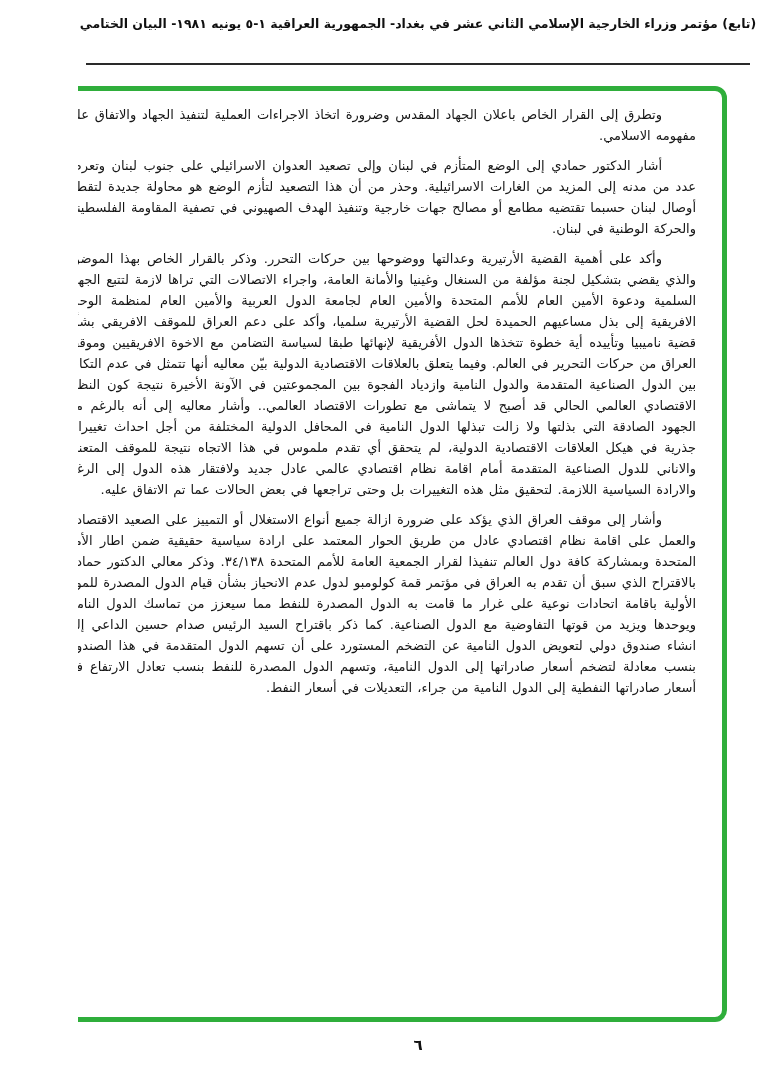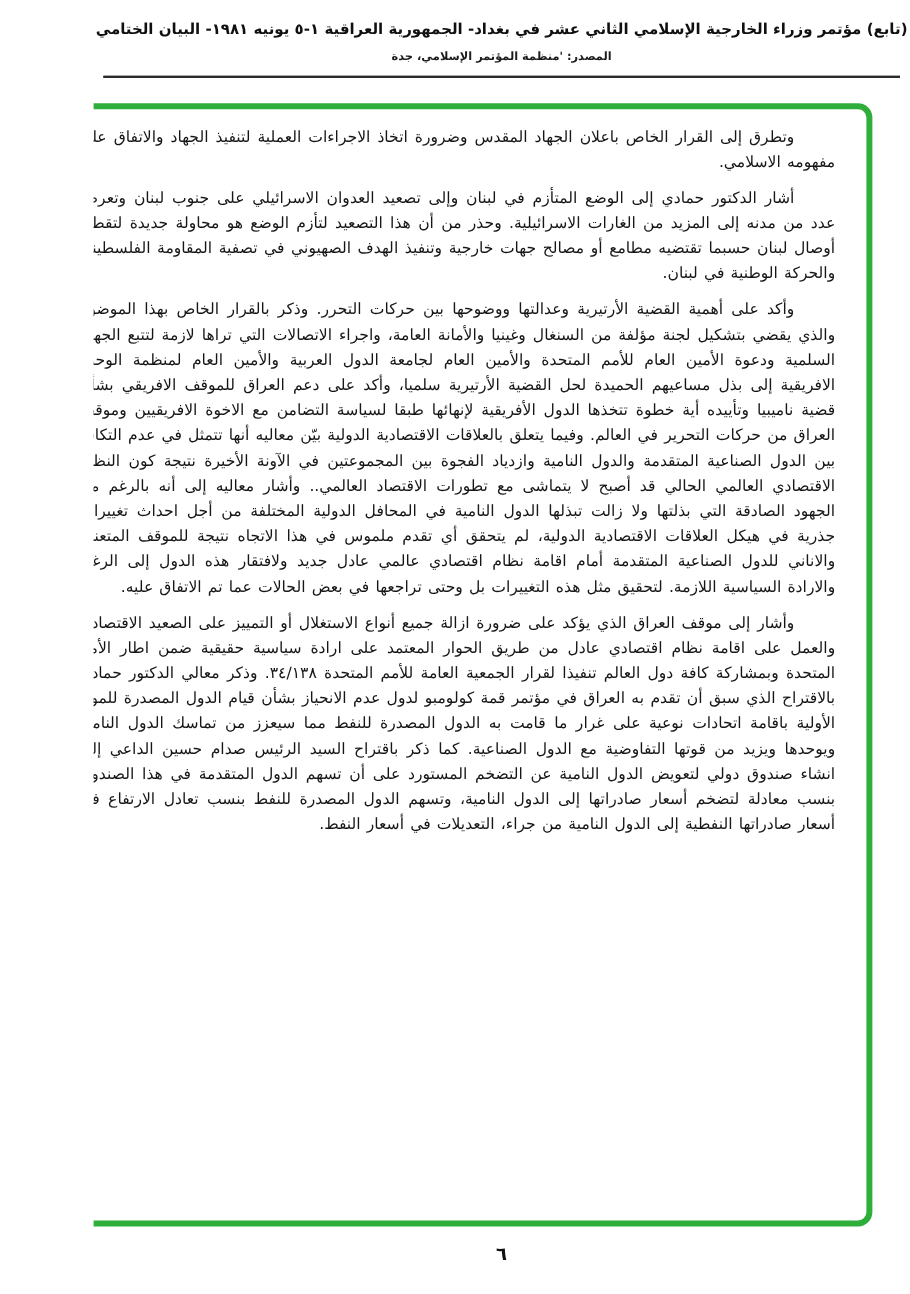--- a/index.html
+++ b/index.html
@@ -81,21 +81,20 @@
     color: #101010;
   }
 </style>
 </head>
 <body>
 
 <div class="page">
 
   <div class="hdr-title">(تابع) مؤتمر وزراء الخارجية الإسلامي الثاني عشر في بغداد- الجمهورية العراقية ١-٥ يونيه ١٩٨١- البيان الختامي</div>
 
-  <div class="hdr-source">المصدر: 'منظمة المؤتمر الإسلامي، جدة</div>
 
   <hr class="rule">
 
   <div class="frame" style="border-color: rgb(47, 174, 59);">
     <p>وتطرق إلى القرار الخاص باعلان الجهاد المقدس وضرورة اتخاذ الاجراءات العملية لتنفيذ الجهاد والاتفاق على مفهومه الاسلامي.</p>
     <p>أشار الدكتور حمادي إلى الوضع المتأزم في لبنان وإلى تصعيد العدوان الاسرائيلي على جنوب لبنان وتعرض عدد من مدنه إلى المزيد من الغارات الاسرائيلية. وحذر من أن هذا التصعيد لتأزم الوضع هو محاولة جديدة لتقطيع أوصال لبنان حسبما تقتضيه مطامع أو مصالح جهات خارجية وتنفيذ الهدف الصهيوني في تصفية المقاومة الفلسطينية والحركة الوطنية في لبنان.</p>
     <p>وأكد على أهمية القضية الأرتيرية وعدالتها ووضوحها بين حركات التحرر. وذكر بالقرار الخاص بهذا الموضوع والذي يقضي بتشكيل لجنة مؤلفة من السنغال وغينيا والأمانة العامة، واجراء الاتصالات التي تراها لازمة لتتبع الجهود السلمية ودعوة الأمين العام للأمم المتحدة والأمين العام لجامعة الدول العربية والأمين العام لمنظمة الوحدة الافريقية إلى بذل مساعيهم الحميدة لحل القضية الأرتيرية سلميا، وأكد على دعم العراق للموقف الافريقي بشأن قضية ناميبيا وتأييده أية خطوة تتخذها الدول الأفريقية لإنهائها طبقا لسياسة التضامن مع الاخوة الافريقيين وموقف العراق من حركات التحرير في العالم. وفيما يتعلق بالعلاقات الاقتصادية الدولية بيّن معاليه أنها تتمثل في عدم التكافؤ بين الدول الصناعية المتقدمة والدول النامية وازدياد الفجوة بين المجموعتين في الآونة الأخيرة نتيجة كون النظام الاقتصادي العالمي الحالي قد أصبح لا يتماشى مع تطورات الاقتصاد العالمي.. وأشار معاليه إلى أنه بالرغم من الجهود الصادقة التي بذلتها ولا زالت تبذلها الدول النامية في المحافل الدولية المختلفة من أجل احداث تغييرات جذرية في هيكل العلاقات الاقتصادية الدولية، لم يتحقق أي تقدم ملموس في هذا الاتجاه نتيجة للموقف المتعنت والاناني للدول الصناعية المتقدمة أمام اقامة نظام اقتصادي عالمي عادل جديد ولافتقار هذه الدول إلى الرغبة والارادة السياسية اللازمة. لتحقيق مثل هذه التغييرات بل وحتى تراجعها في بعض الحالات عما تم الاتفاق عليه.</p>
     <p>وأشار إلى موقف العراق الذي يؤكد على ضرورة ازالة جميع أنواع الاستغلال أو التمييز على الصعيد الاقتصادي والعمل على اقامة نظام اقتصادي عادل من طريق الحوار المعتمد على ارادة سياسية حقيقية ضمن اطار الأمم المتحدة وبمشاركة كافة دول العالم تنفيذا لقرار الجمعية العامة للأمم المتحدة ٣٤/١٣٨. وذكر معالي الدكتور حمادي بالاقتراح الذي سبق أن تقدم به العراق في مؤتمر قمة كولومبو لدول عدم الانحياز بشأن قيام الدول المصدرة للمواد الأولية باقامة اتحادات نوعية على غرار ما قامت به الدول المصدرة للنفط مما سيعزز من تماسك الدول النامية ويوحدها ويزيد من قوتها التفاوضية مع الدول الصناعية. كما ذكر باقتراح السيد الرئيس صدام حسين الداعي إلى انشاء صندوق دولي لتعويض الدول النامية عن التضخم المستورد على أن تسهم الدول المتقدمة في هذا الصندوق بنسب معادلة لتضخم أسعار صادراتها إلى الدول النامية، وتسهم الدول المصدرة للنفط بنسب تعادل الارتفاع في أسعار صادراتها النفطية إلى الدول النامية من جراء، التعديلات في أسعار النفط.</p>
   </div>
 

